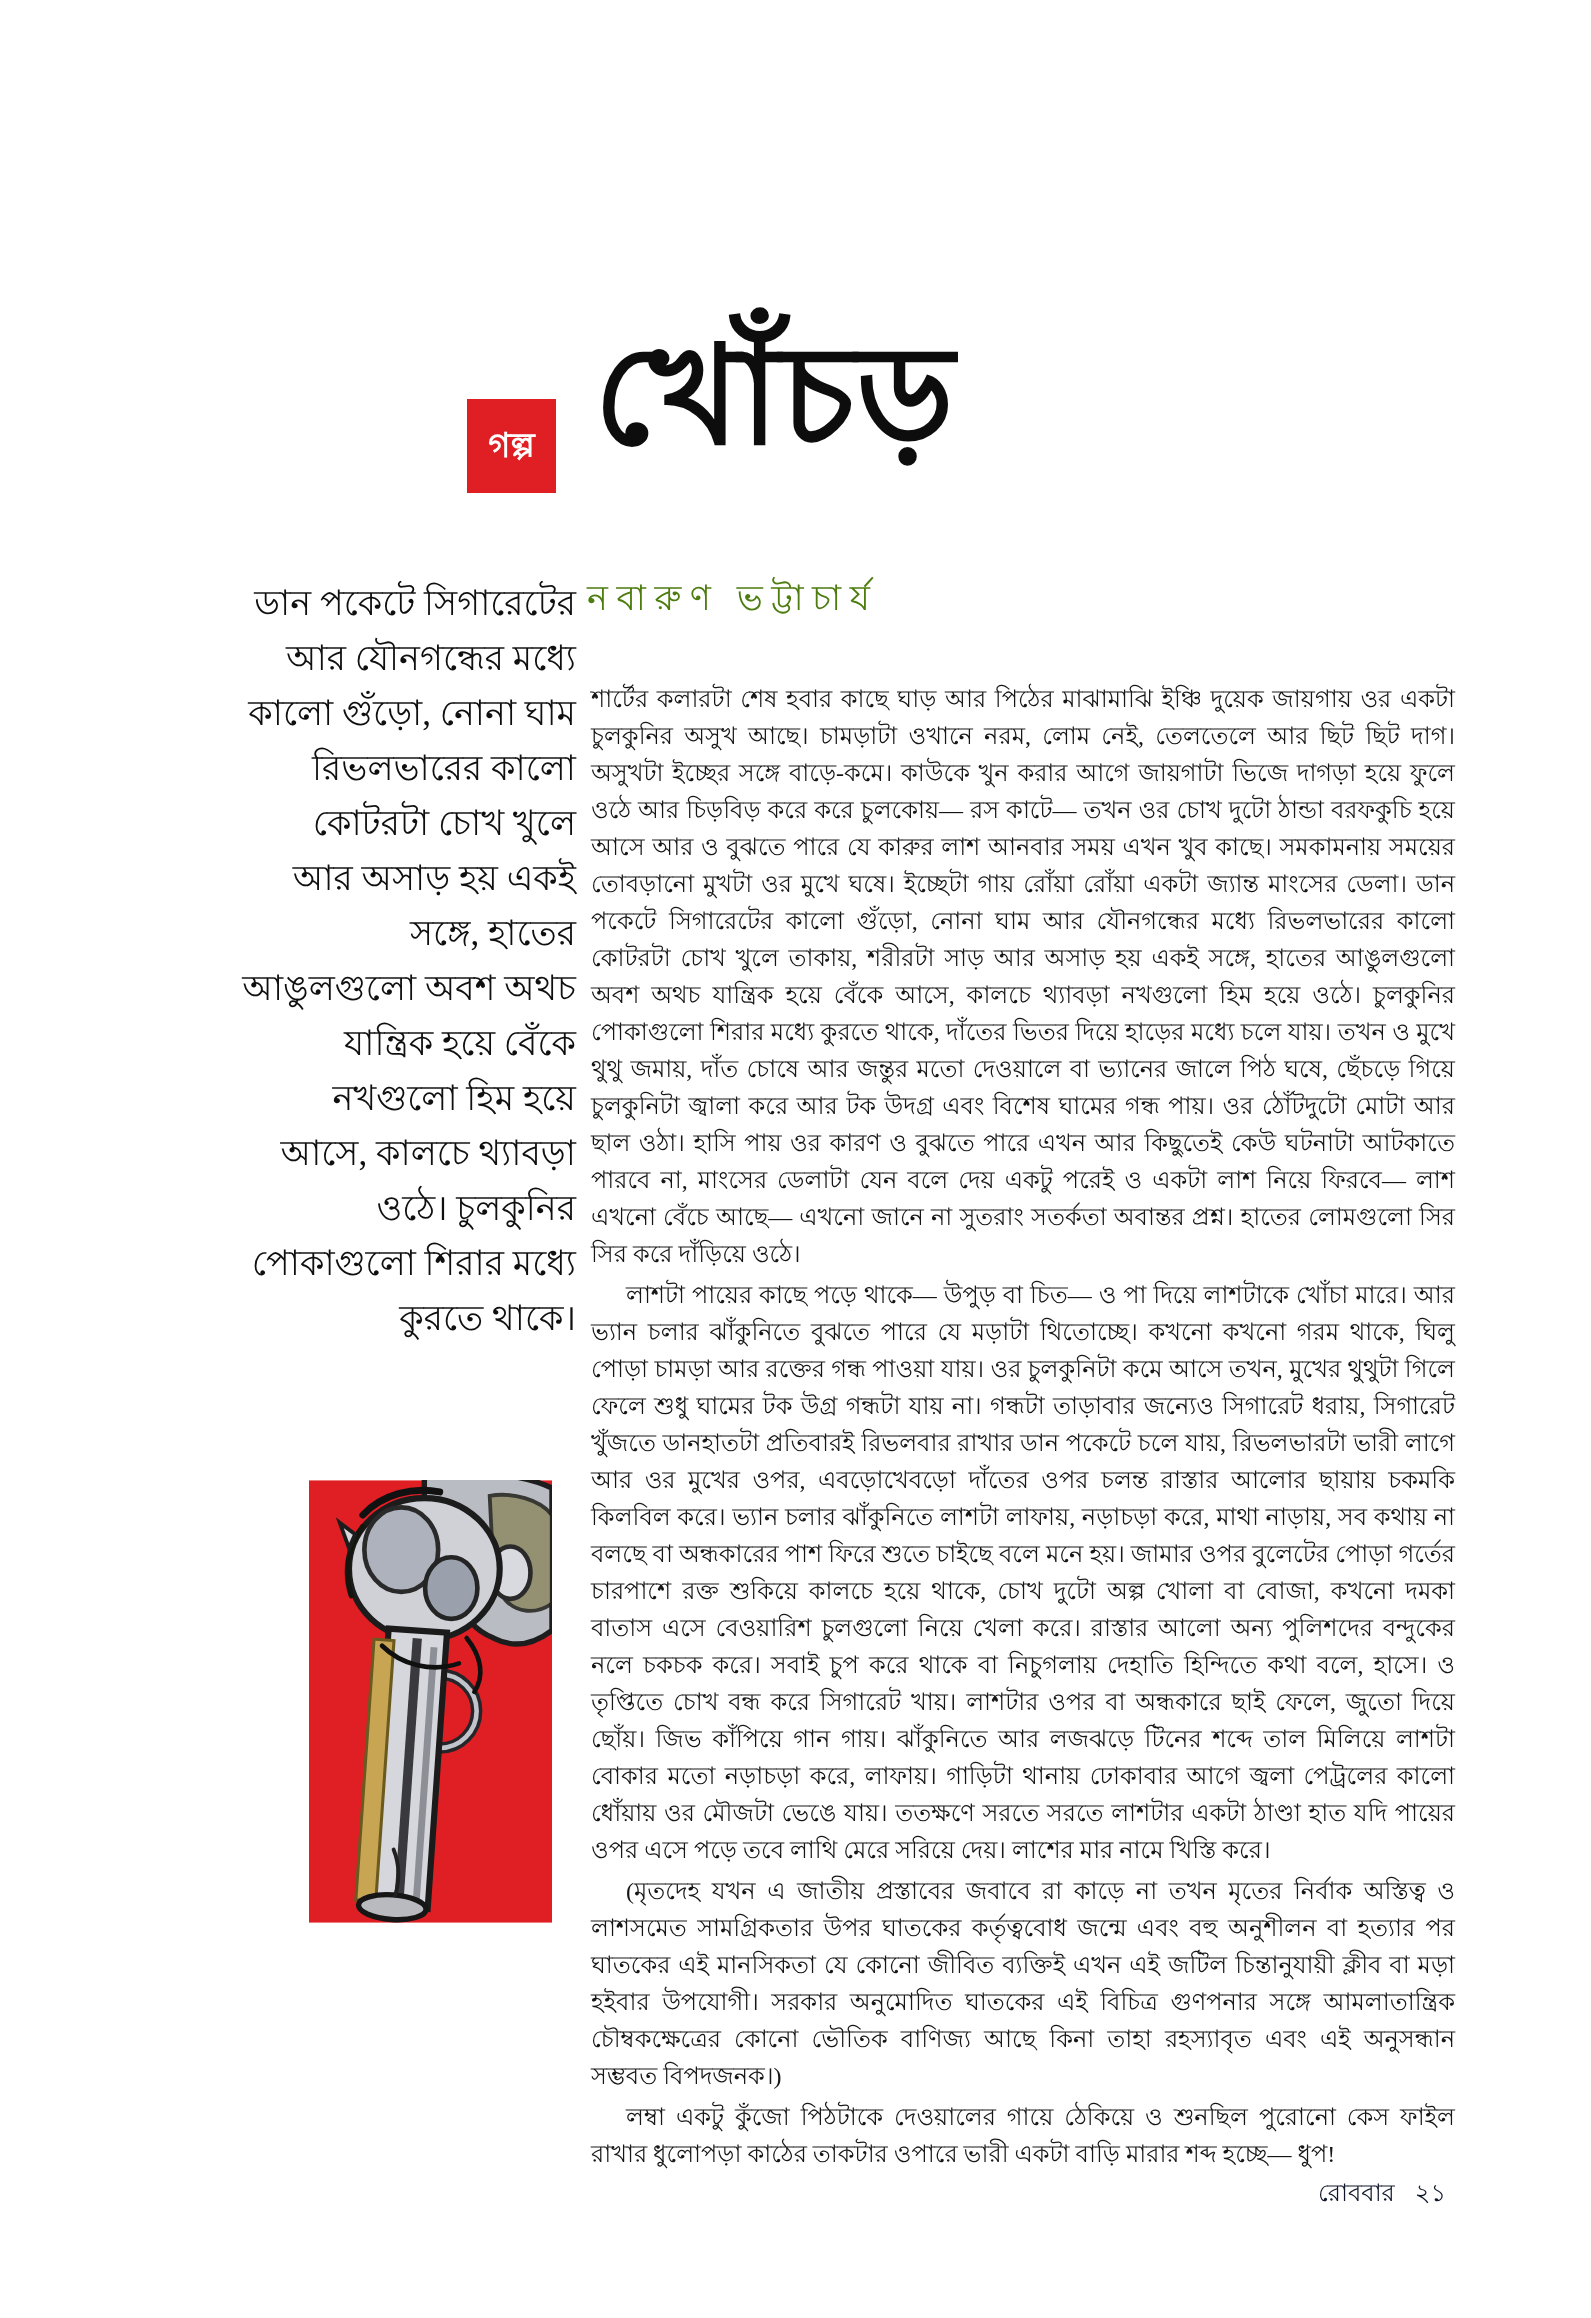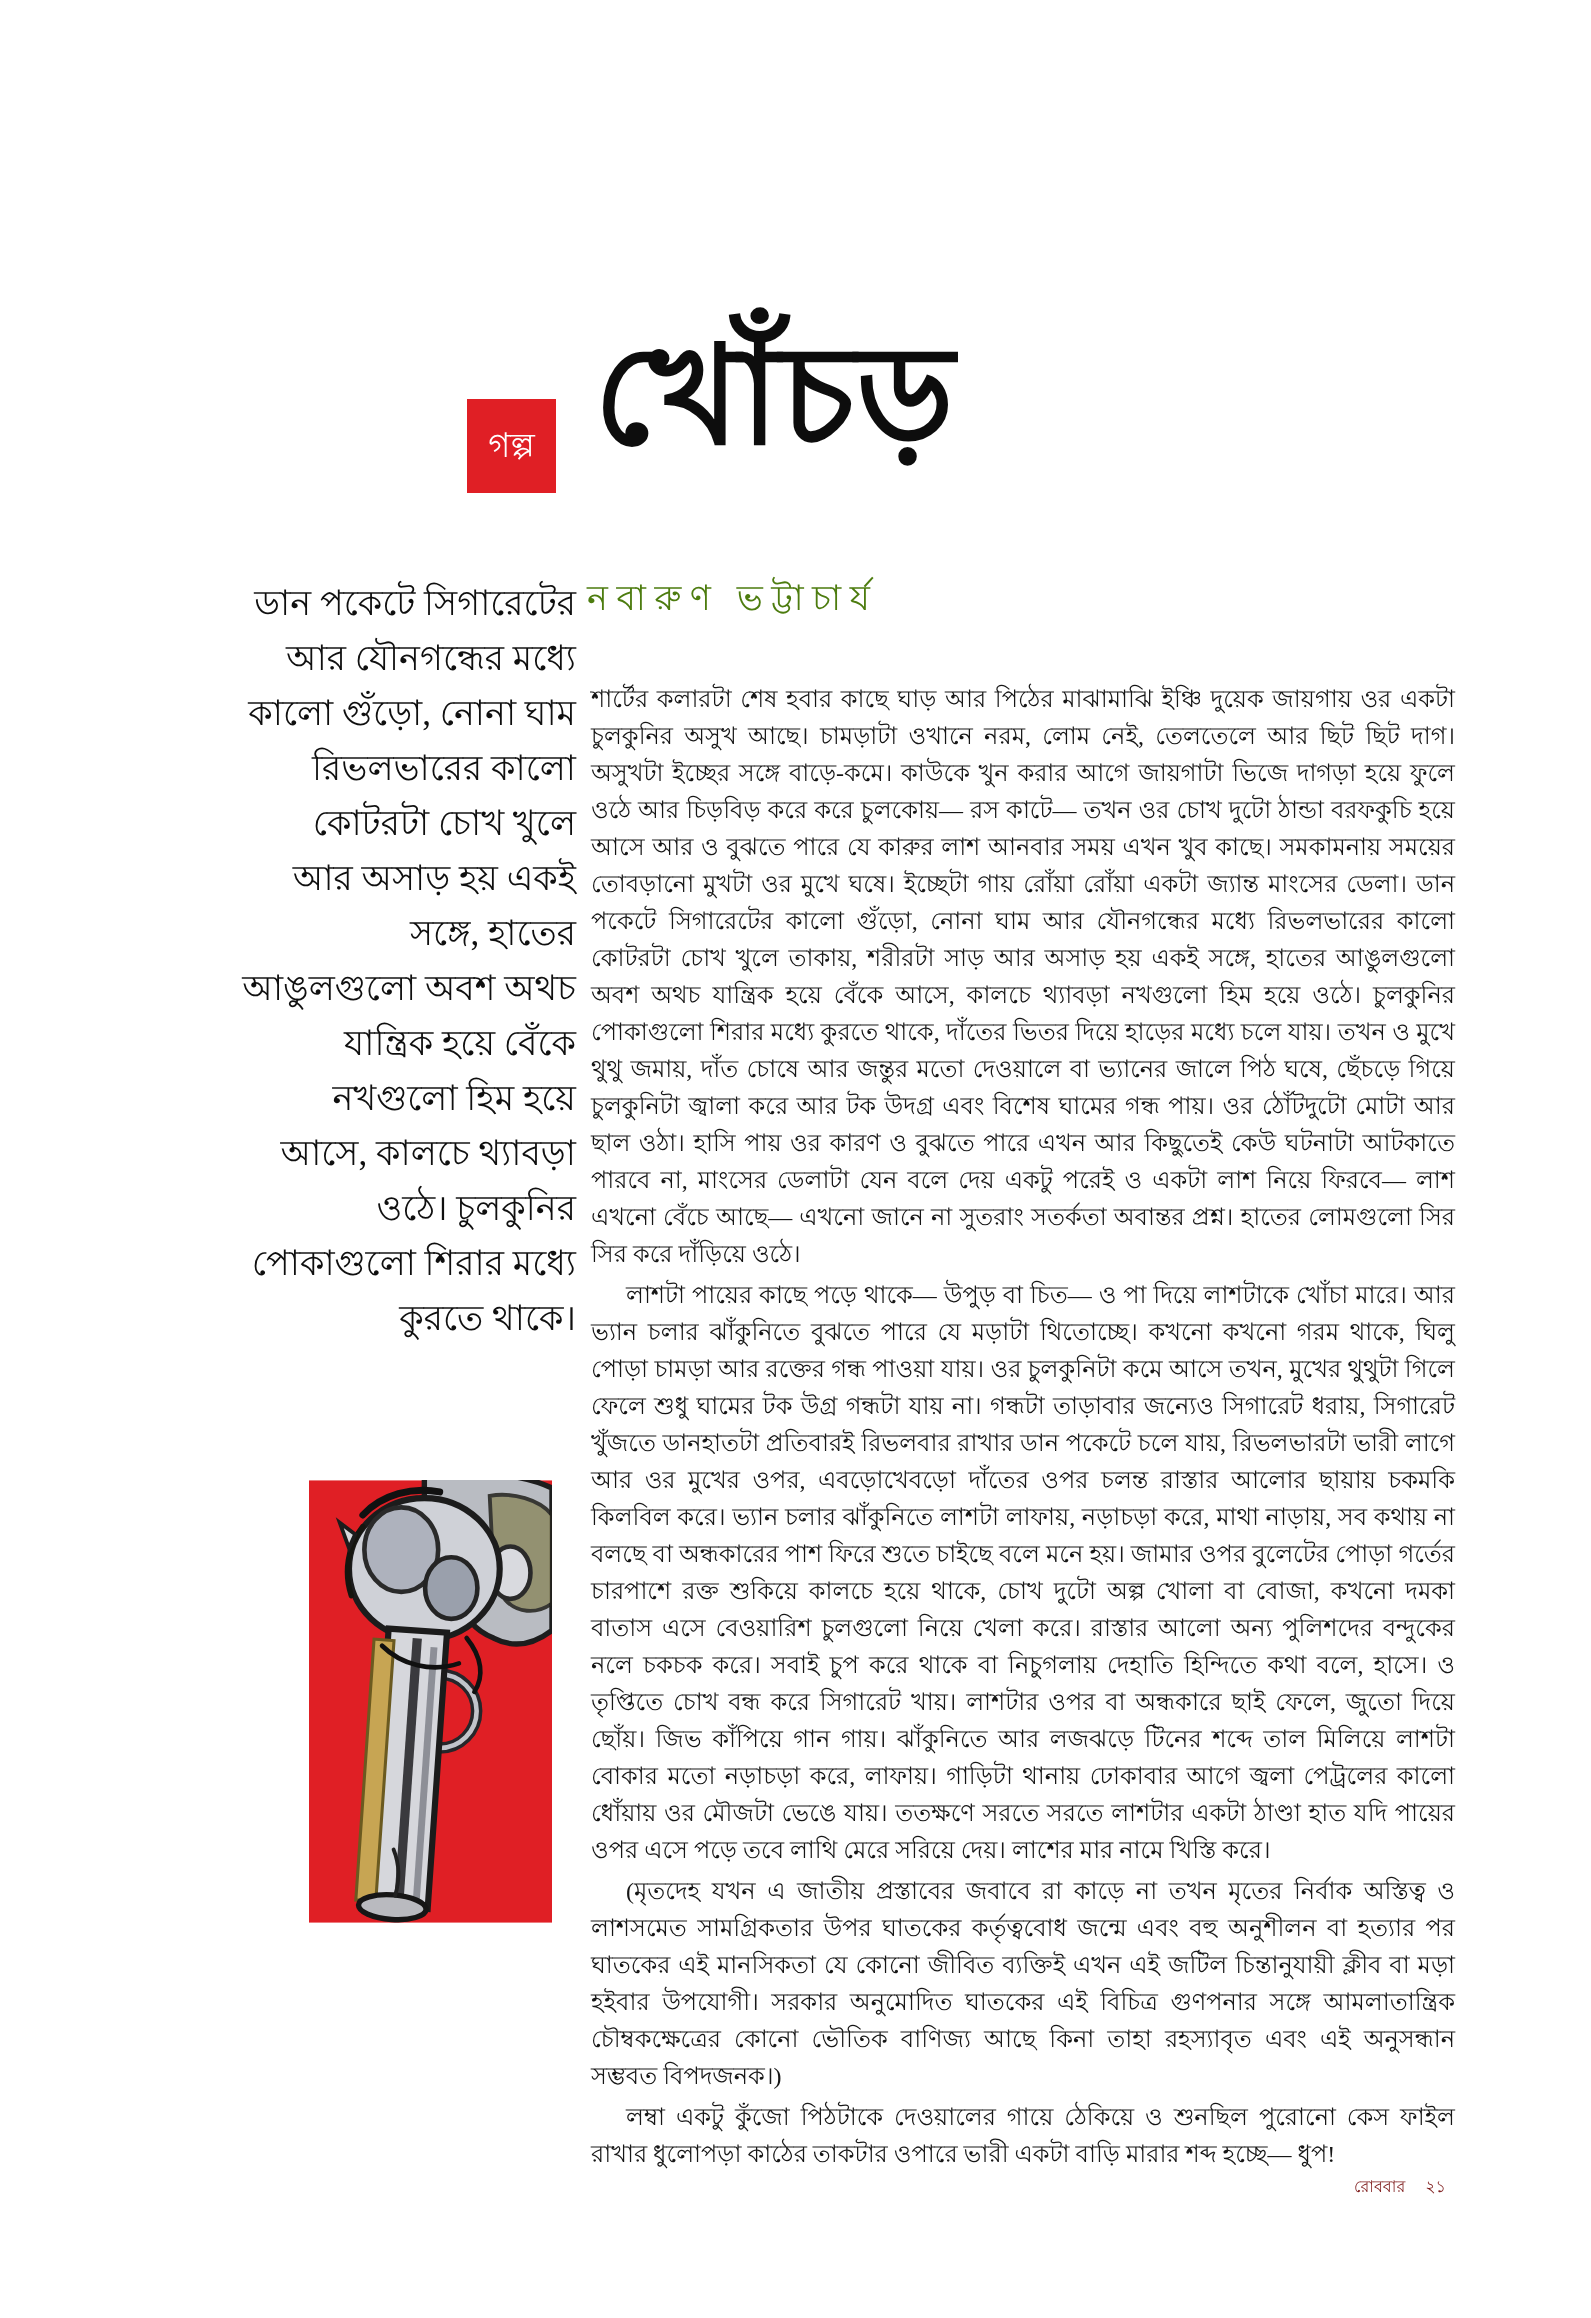--- a/index.html
+++ b/index.html
@@ -12,21 +12,21 @@
     overflow:hidden;
   }
   
   .kicker-box{
     position:absolute;left:467px;top:399px;
     width:89px;height:94px;
     background:#e01f25;
     display:flex;align-items:center;justify-content:center;
   }
   .kicker-box .kicker{
-    color:#ffffff;font-size:34px;font-weight:400;line-height:1;
+    color:#ffffff;font-size:34px;font-weight:700;line-height:1;
     font-family:"Liberation Serif","DejaVu Serif",serif;
   }
   .story-title{
     position:absolute;left:594px;top:326px;
     font-size:137px;line-height:1.18;font-weight:700;
     letter-spacing:1.5px;color:#0d0d0d;
     font-family:Liberation Mono, monospace;
     white-space:nowrap;
   }
   .author{
@@ -54,21 +54,21 @@
   .body-col p:first-child{text-indent:0;}
   
   .illustration{
     position:absolute;left:309px;top:1480px;width:243px;height:443px;
     overflow:hidden;
   }
   .illustration svg{display:block;width:100%;height:100%;}
   
   .page-footer{
     position:absolute;right:145px;top:2174px;
-    font-size:16px;color:#7f1d1d;white-space:nowrap;
+    font-size:24px;color:#0f172a;white-space:nowrap;
   }
   .page-footer .mag{margin-right:20px;}
 </style>
 </head>
 <body>
 
 <div class="page">
 
   <div class="kicker-box">
     <span class="kicker">গল্প</span>

